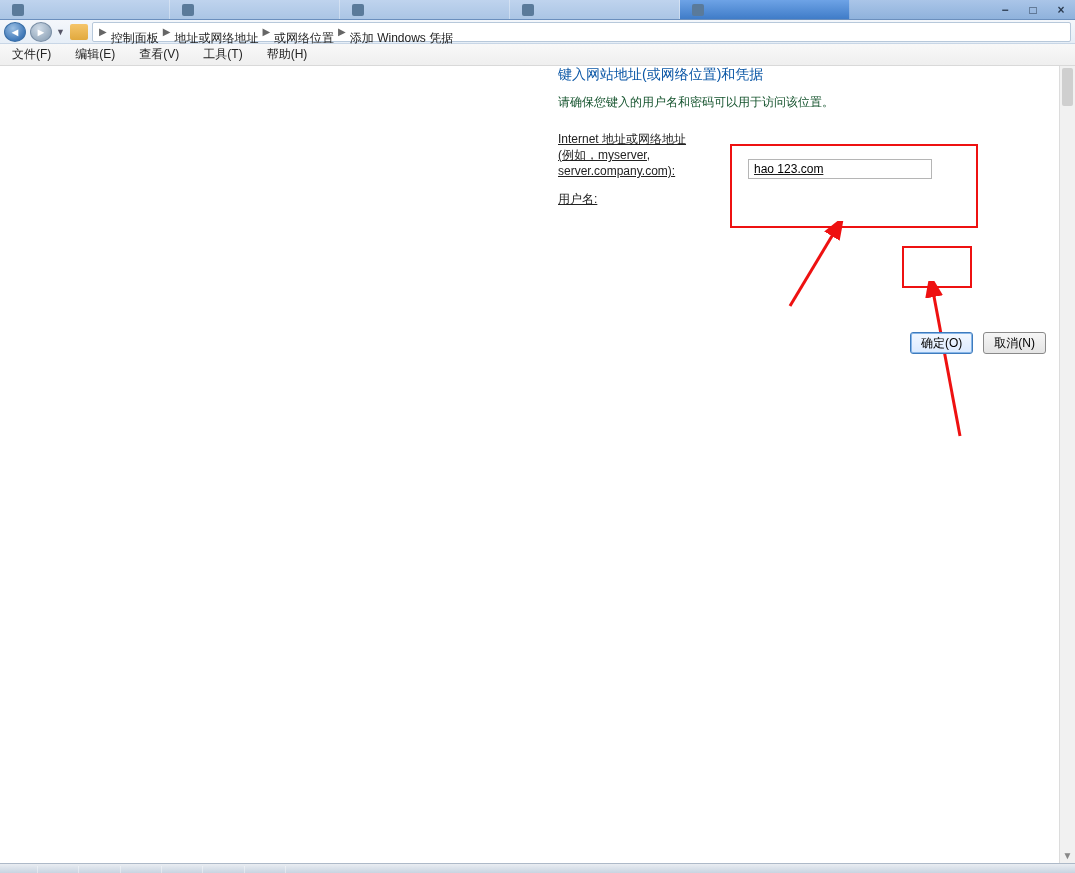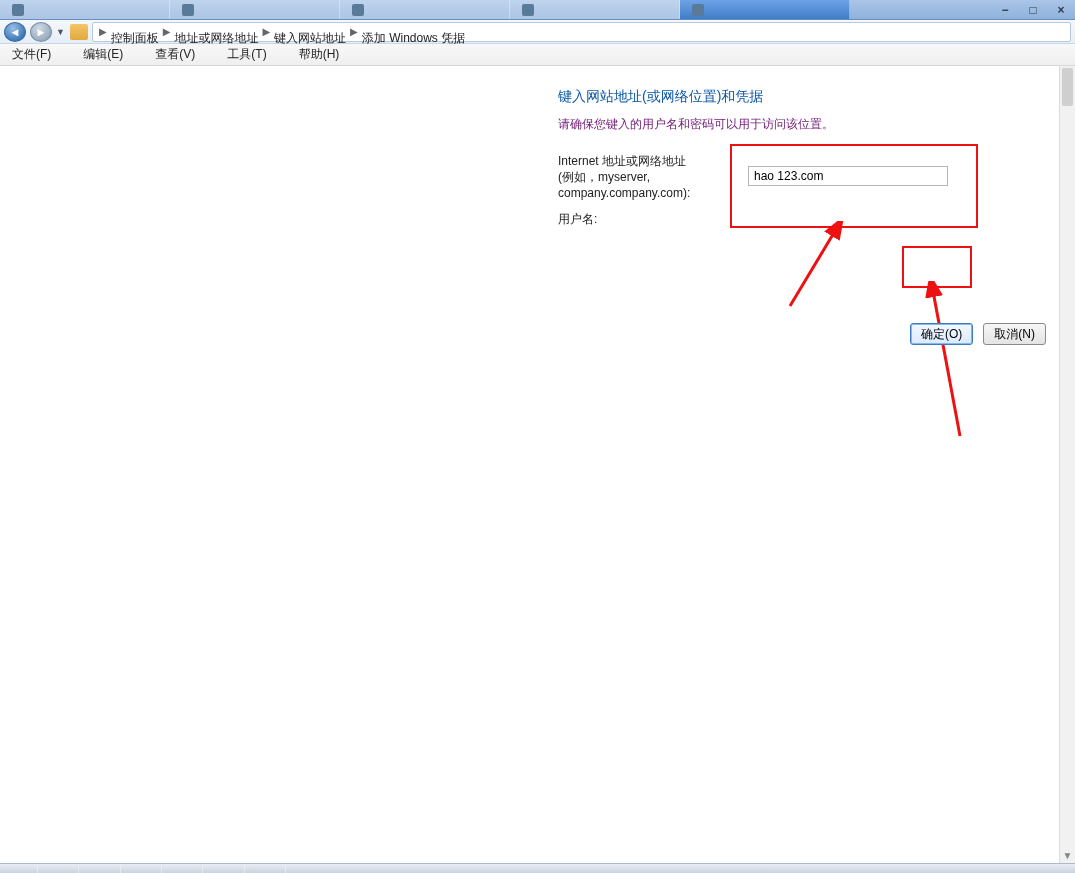--- a/index.html
+++ b/index.html
@@ -88,63 +88,63 @@
     .bc-sep { color:#666; font-size:10px; }
     .bc-link { cursor: default; margin-top: 13px; }
 
     
     .menubar {
       height: 22px;
       background: linear-gradient(#f8f8f8,#efefef);
       border-bottom: 1px solid #d9d9d9;
       display:flex;align-items:center;
       padding: 0 4px;
-      gap: 16px;
+      gap: 8px;
     }
     .mitem { padding: 2px 8px; cursor:default; }
 
     
     .content {
       position: absolute;
       left: 0; right: 0; top: 66px; bottom: 10px;
       background: #fff;
       overflow: hidden;
     }
     .page {
       margin-left: 558px;
-      margin-top: 22px;
       width: 480px;
     }
     .title {
       color: #0b57a6;
       font-size: 14px;
     }
     .subtitle {
       margin-top: 10px;
       font-size: 12px;
-      color: #701a75;
+      color: #14532d;
     }
     .form {
       margin-top: 18px;
     }
     .row {
       display: flex;
-      align-items: center;
+      align-items: flex-end;
       margin-bottom: 6px;
       min-height: 22px;
+      text-decoration: underline;
     }
     .row .lbl {
       width: 190px;
       font-size: 12px;
       line-height: 16px;
       padding-top: 2px;
     }
     .row .lbl .hint { display:block; }
     .row input {
-      width: 200px;
+      width: 184px;
       height: 20px;
       border: 1px solid #b5b5b5;
       padding: 1px 5px;
       font-size: 12px;
       font-family: inherit;
       outline: none;
       background:#fff;
     }
 
     
@@ -152,21 +152,21 @@
       position: absolute;
       border: 2px solid #e11;
       pointer-events: none;
     }
     .redbox.inputs { left: 730px; top: 78px; width: 248px; height: 84px; }
     .redbox.okbtn  { left: 902px; top: 180px; width: 70px; height: 42px; }
 
     
     .btnrow {
       position: absolute;
-      top: 257px;
+      top: 266px;
       left: 910px;
       display: flex;
       gap: 10px;
     }
     .winbtn {
       min-width: 58px;
       height: 22px;
       padding: 0 10px;
       font-size: 12px;
       background: linear-gradient(#f6f6f6,#e4e4e4);
@@ -241,21 +241,21 @@
       <span>►</span>
     </div>
   <span class="dropicon">▼</span>
   <span class="folder-icon"></span>
   <div class="breadcrumb">
     <span class="bc-sep">▶</span>
     <span class="bc-link">控制面板</span>
     <span class="bc-sep">▶</span>
     <span class="bc-link">地址或网络地址</span>
     <span class="bc-sep">▶</span>
-    <span class="bc-link">键入网站地址</span>
+    <span class="bc-link">或网络位置</span>
     <span class="bc-sep">▶</span>
     <span class="bc-link">添加 Windows 凭据</span>
   </div>
 </div>
 
 <div class="menubar">
   <div class="mitem">文件(F)</div>
   <div class="mitem">编辑(E)</div>
   <div class="mitem">查看(V)</div>
   <div class="mitem">工具(T)</div>
@@ -264,21 +264,21 @@
 
 <div class="content">
   <div class="page">
     <div class="title">键入网站地址(或网络位置)和凭据</div>
     <div class="subtitle">请确保您键入的用户名和密码可以用于访问该位置。</div>
 
     <div class="form">
       <div class="row">
         <div class="lbl">
           <span>Internet 地址或网络地址</span>
-          <span class="hint">(例如，myserver, company.company.com):</span>
+          <span class="hint">(例如，myserver, server.company.com):</span>
         </div>
         <input type="text" value="hao 123.com" style="">
       </div>
       <div class="row">
         <div class="lbl">用户名:</div>
       </div>
     </div>
   </div>
 
   <div class="redbox inputs"></div>

